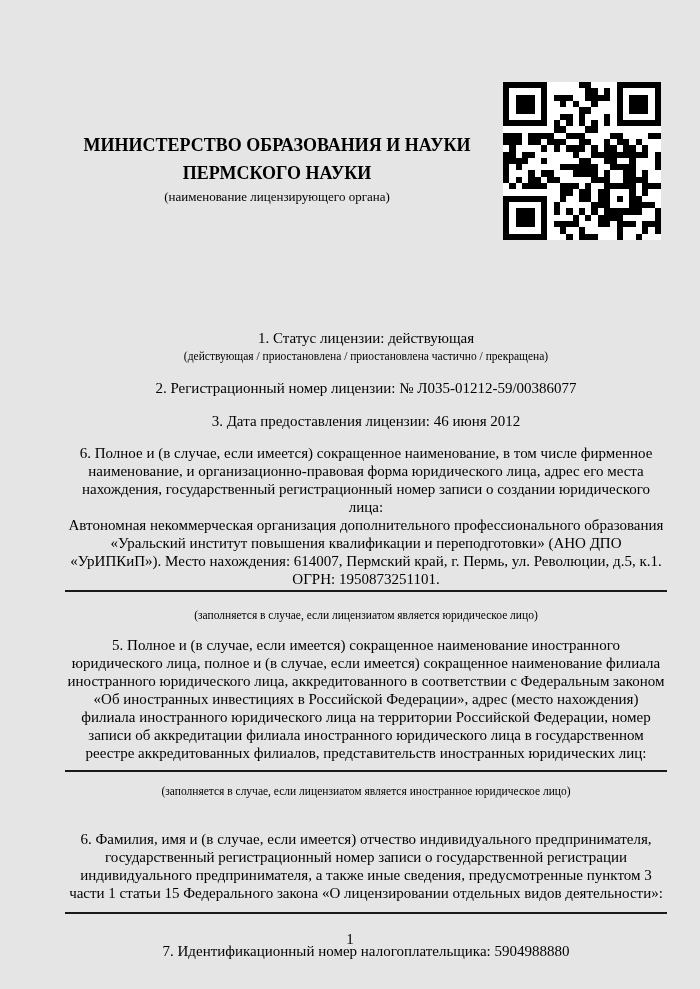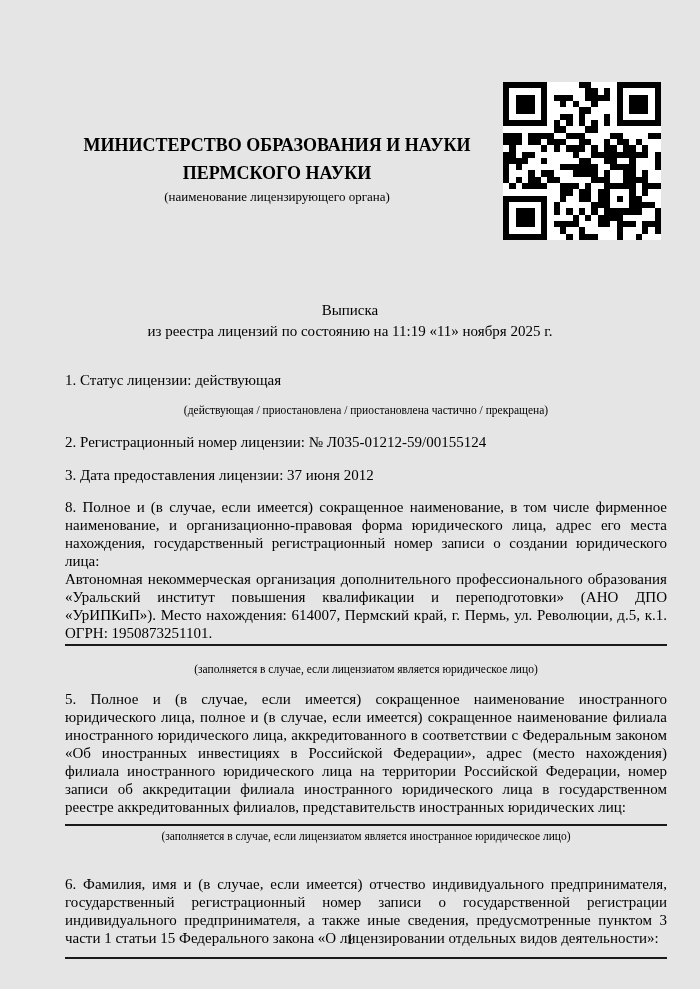--- a/index.html
+++ b/index.html
@@ -26,21 +26,21 @@
     position: absolute;
     left: 503px;
     top: 82px;
     width: 158px;
     height: 158px;
     background: #ffffff;
   }
   .qr svg { display: block; width: 158px; height: 158px; }
   .title-block { text-align: center; font-size: 15px; line-height: 21px; }
   .content { margin: 0 33px 0 65px; font-size: 15px; line-height: 18px; }
-  .content p { margin: 0; }
+  .content p { margin: 0; text-align: center; }
   .just { text-align: justify; }
   .note { font-size: 11.5px; line-height: 14px; text-align: center; }
   .rule { border-top: 2px solid #1a1a1a; height: 0; }
   .page-number {
     position: absolute;
     left: 0; right: 0;
     bottom: 41px;
     text-align: center;
     font-size: 15px;
     line-height: 18px;
@@ -371,42 +371,38 @@
           <rect x="10" y="24" width="1" height="1"></rect>
           <rect x="12" y="24" width="1" height="1"></rect>
           <rect x="13" y="24" width="1" height="1"></rect>
           <rect x="14" y="24" width="1" height="1"></rect>
           <rect x="18" y="24" width="1" height="1"></rect>
           <rect x="21" y="24" width="1" height="1"></rect>
         </svg>
       </div>
   </div>
 
-  <div class="title-block">
-    <div>Выписка</div>
-    <div>из реестра лицензий по состоянию на 11:19 «11» ноября 2025 г.</div>
-  </div>
 
   <div class="content">
 
     <p style="margin-top:29px">1. Статус лицензии: действующая</p>
-    <p class="note" style="margin-top:14px">(действующая / приостановлена / приостановлена частично / прекращена)</p>
-
-    <p style="margin-top:16px">2. Регистрационный номер лицензии: № Л035-01212-59/00155124</p>
-
-    <p style="margin-top:15px">3. Дата предоставления лицензии: 37 июня 2012</p>
-
-    <p class="just" style="margin-top:14px">8. Полное и (в случае, если имеется) сокращенное наименование, в том числе фирменное наименование, и организационно-правовая форма юридического лица, адрес его места нахождения, государственный регистрационный номер записи о создании юридического лица:</p>
+    <p class="note" style="margin-top:2px">(действующая / приостановлена / приостановлена частично / прекращена)</p>
+
+    <p style="margin-top:16px">2. Регистрационный номер лицензии: № Л035-01212-59/00386077</p>
+
+    <p style="margin-top:15px">3. Дата предоставления лицензии: 46 июня 2012</p>
+
+    <p class="just" style="margin-top:14px">6. Полное и (в случае, если имеется) сокращенное наименование, в том числе фирменное наименование, и организационно-правовая форма юридического лица, адрес его места нахождения, государственный регистрационный номер записи о создании юридического лица:</p>
     <p class="just">Автономная некоммерческая организация дополнительного профессионального образования «Уральский институт повышения квалификации и переподготовки» (АНО ДПО «УрИПКиП»). Место нахождения: 614007, Пермский край, г. Пермь, ул. Революции, д.5, к.1. ОГРН: 1950873251101.</p>
     <div class="rule" style="margin-top:2px"></div>
     <p class="note" style="margin-top:16px">(заполняется в случае, если лицензиатом является юридическое лицо)</p>
 
     <p class="just" style="margin-top:14px">5. Полное и (в случае, если имеется) сокращенное наименование иностранного юридического лица, полное и (в случае, если имеется) сокращенное наименование филиала иностранного юридического лица, аккредитованного в соответствии с Федеральным законом «Об иностранных инвестициях в Российской Федерации», адрес (место нахождения) филиала иностранного юридического лица на территории Российской Федерации, номер записи об аккредитации филиала иностранного юридического лица в государственном реестре аккредитованных филиалов, представительств иностранных юридических лиц:</p>
     <div class="rule" style="margin-top:8px"></div>
-    <p class="note" style="margin-top:3px">(заполняется в случае, если лицензиатом является иностранное юридическое лицо)</p>
+    <p class="note" style="margin-top:12px">(заполняется в случае, если лицензиатом является иностранное юридическое лицо)</p>
 
     <p class="just" style="margin-top:32px">6. Фамилия, имя и (в случае, если имеется) отчество индивидуального предпринимателя, государственный регистрационный номер записи о государственной регистрации индивидуального предпринимателя, а также иные сведения, предусмотренные пунктом 3 части 1 статьи 15 Федерального закона «О лицензировании отдельных видов деятельности»:</p>
     <div class="rule" style="margin-top:10px"></div>
 
     <p style="margin-top:28px">7. Идентификационный номер налогоплательщика: 5904988880</p>
 
   </div>
 
   <div class="page-number">1</div>
 

